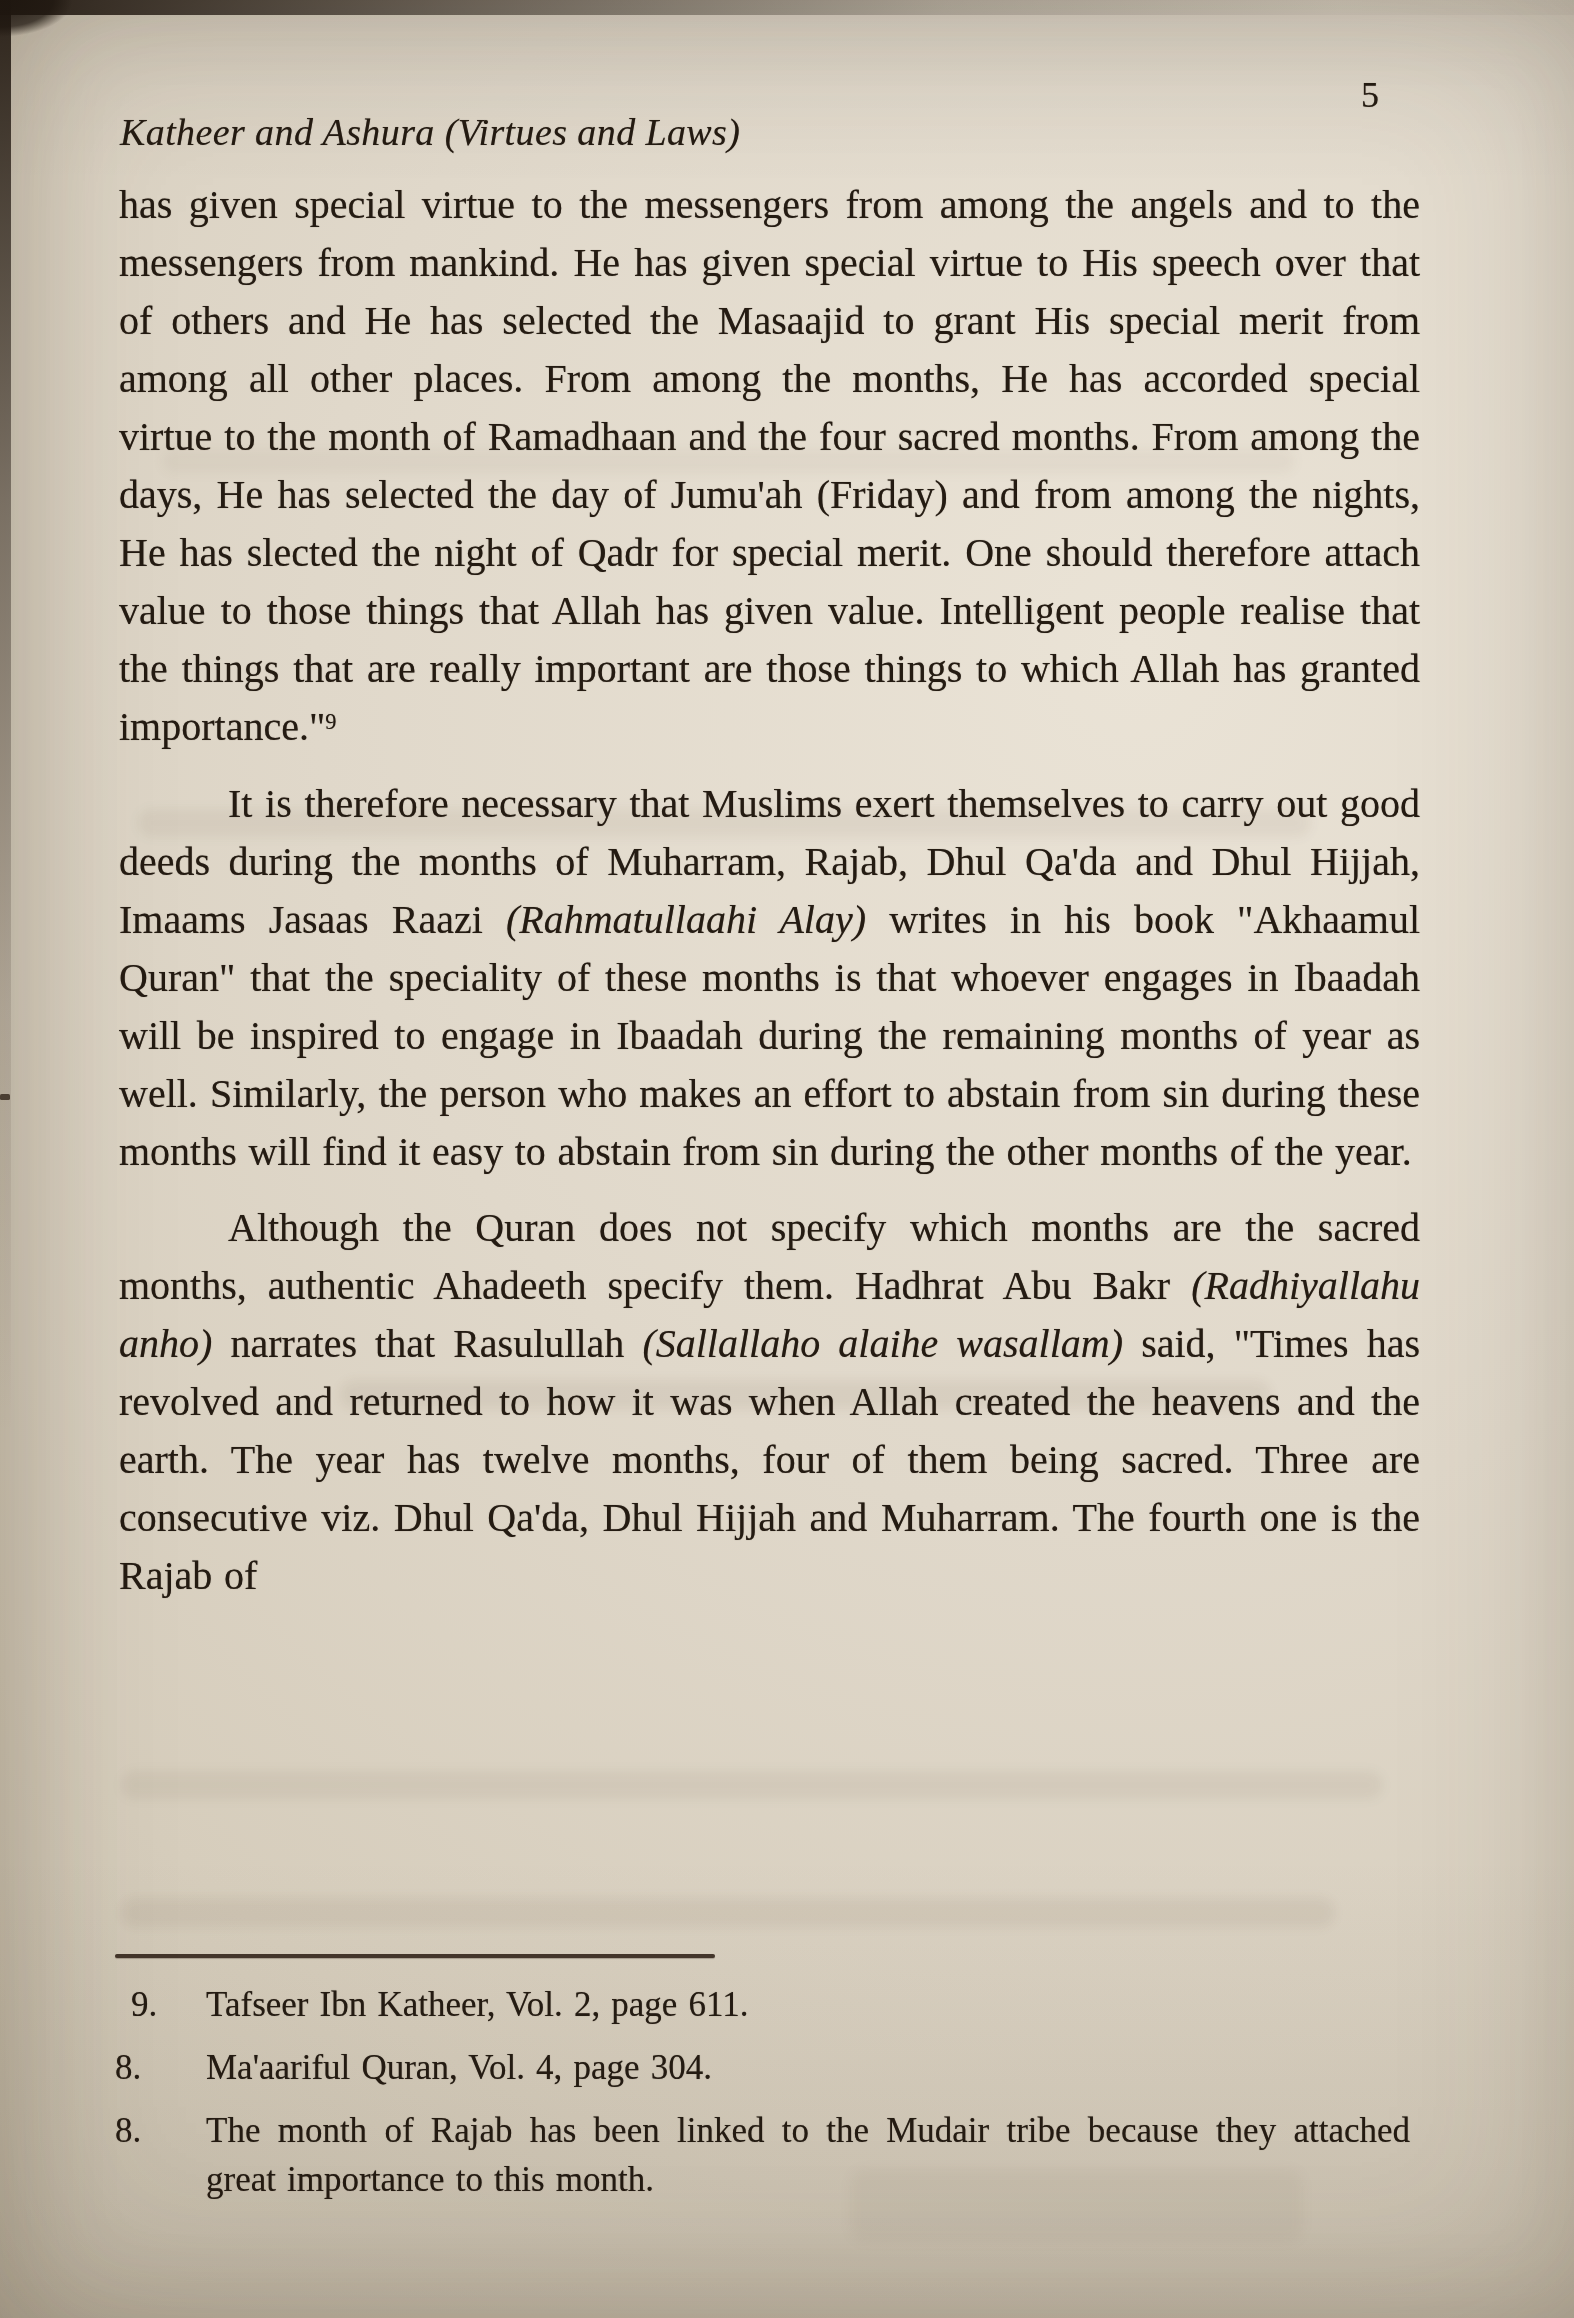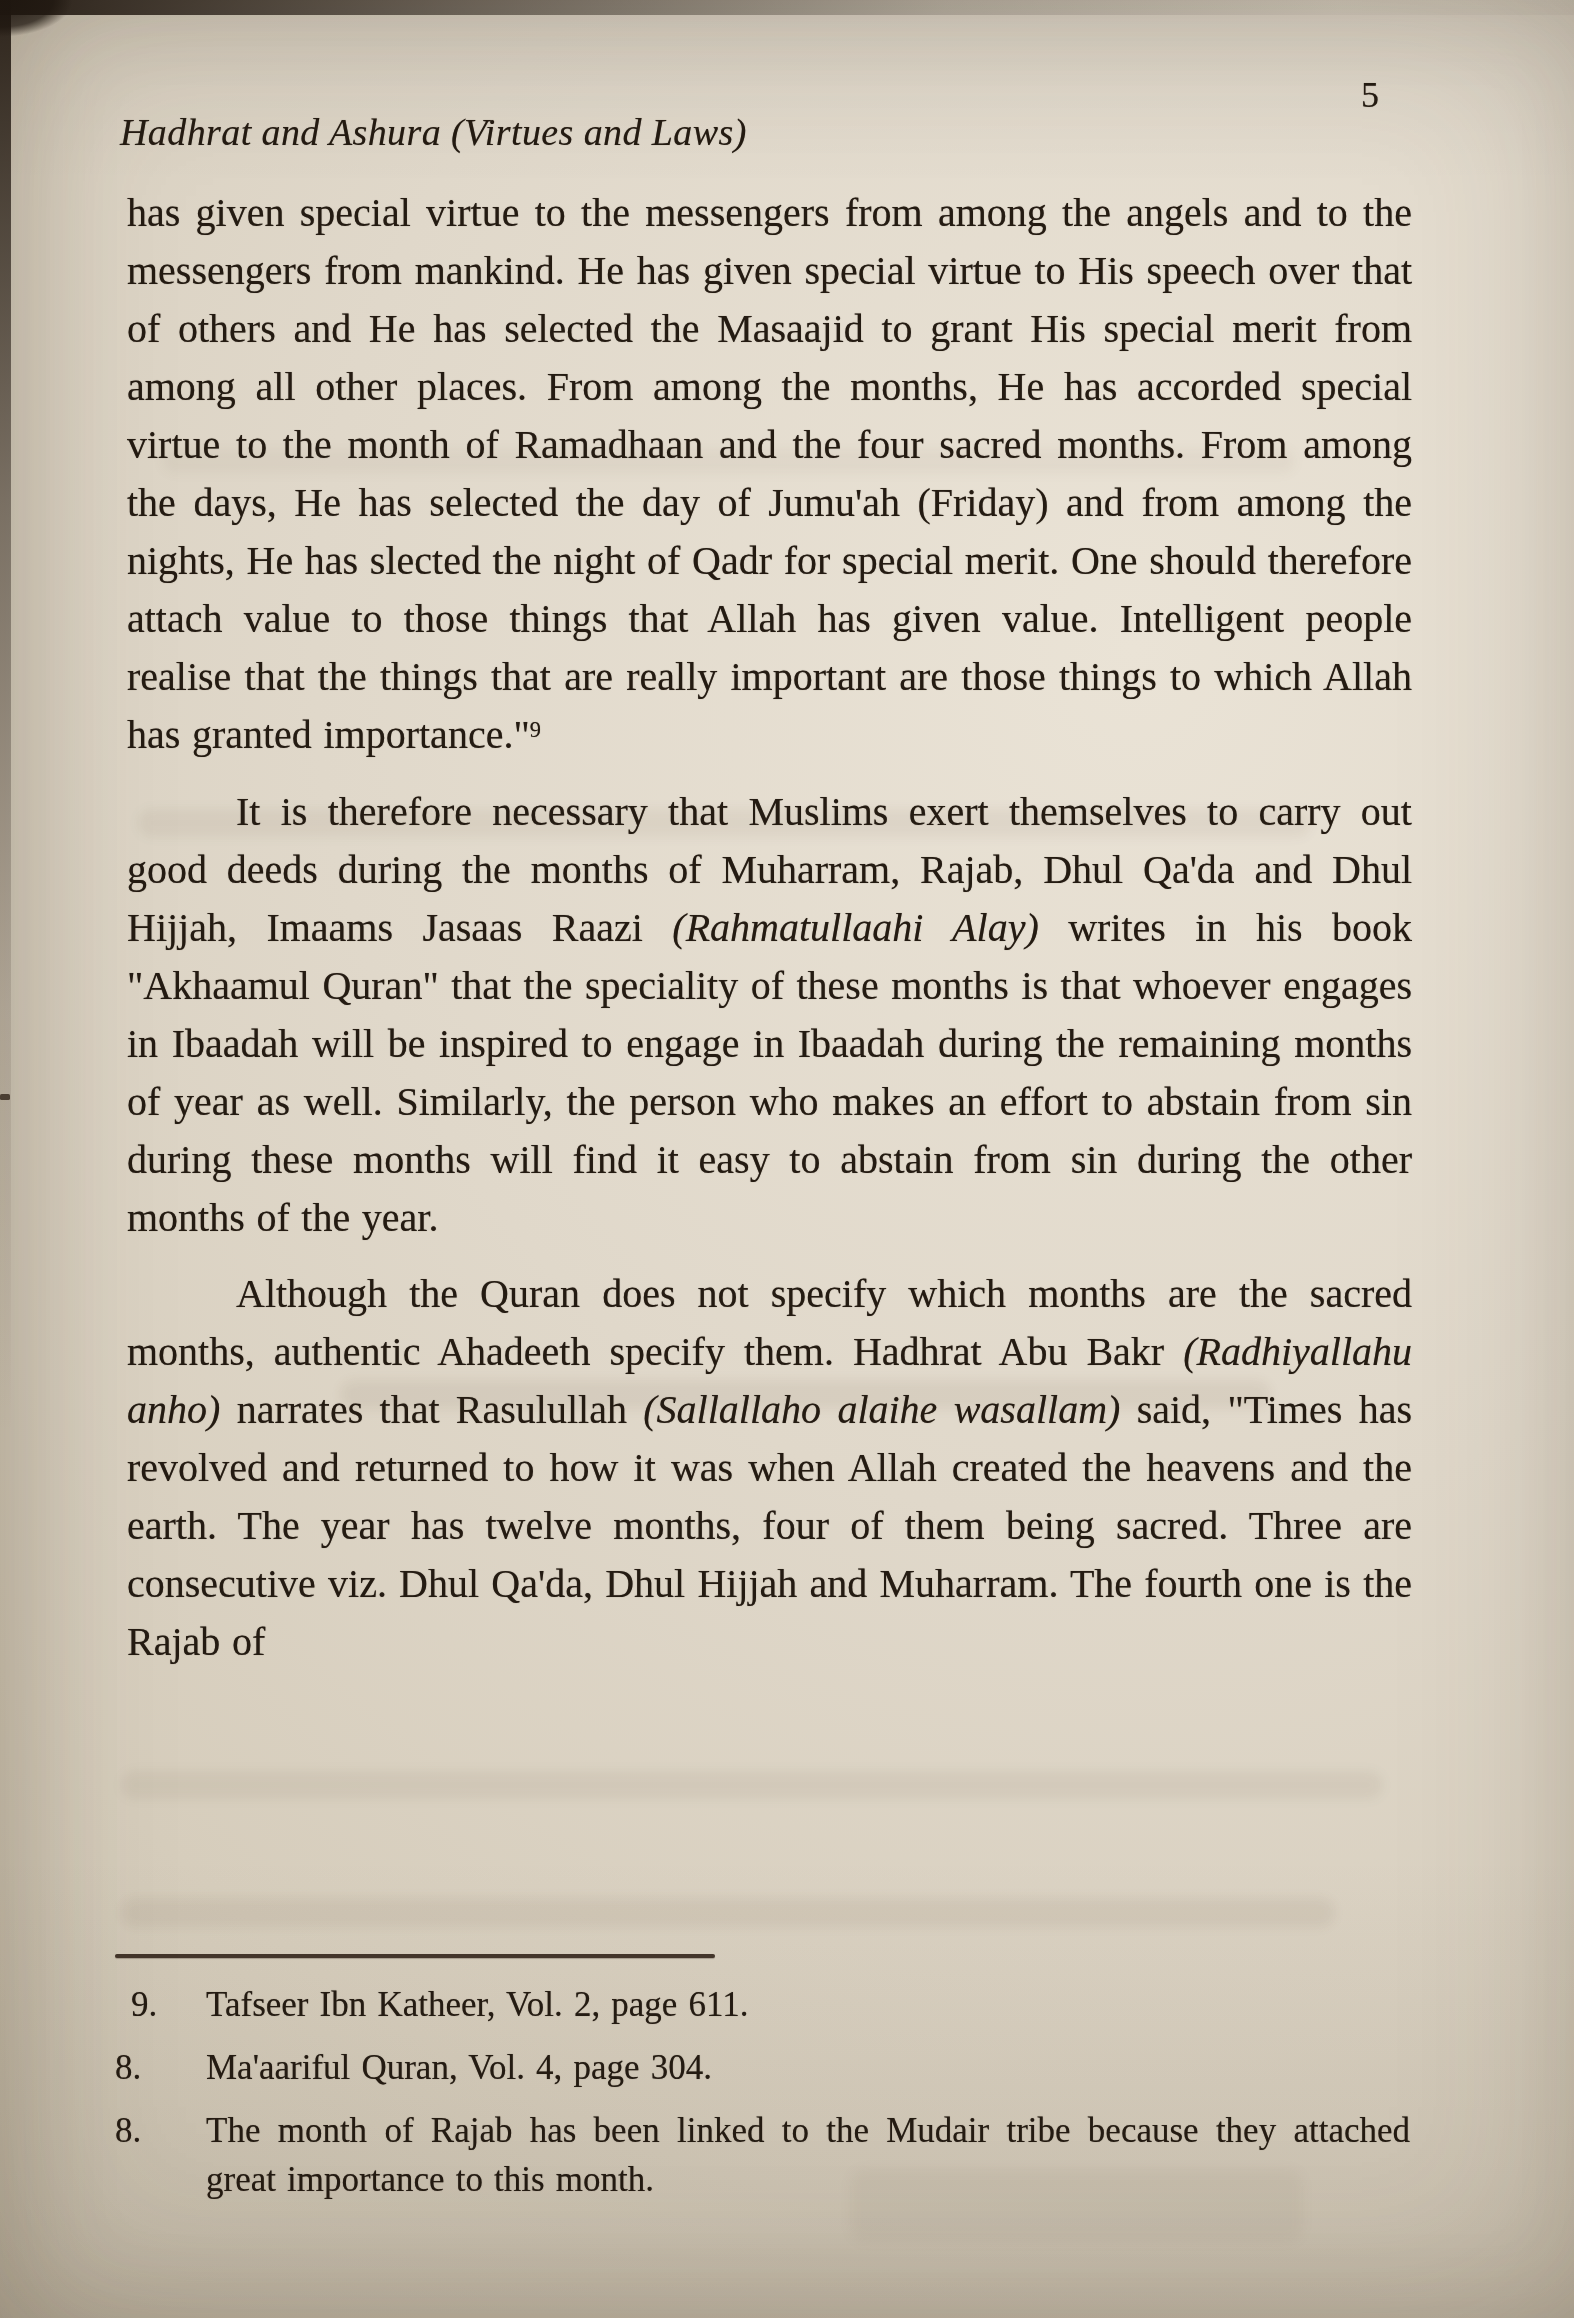--- a/index.html
+++ b/index.html
@@ -53,21 +53,21 @@
     font-size: 36px; text-shadow: 0 0 0.8px rgba(36,27,18,0.5);
   }
 
   
   .body-text {
     position: absolute; left: 115px; top: 172px; width: 1309px;
     font-size: 40px; line-height: 58px; text-align: justify;
     text-shadow: 0 0 0.8px rgba(36,27,18,0.6);
     word-spacing: 1.6px;
   }
-  .body-text p { margin: 12px; }
+  .body-text p { margin: 4px; }
   .body-text p + p { margin-top: 18.6px; }
   .body-text p.indent { text-indent: 109px; }
   .body-text sup {
     font-size: 0.56em; line-height: 0; vertical-align: 11.3px;
   }
 
   
   .footnote-rule {
     position: absolute; left: 115px; top: 1954px; width: 600px; height: 4px;
     background: #43352a; border-radius: 2.4px;
@@ -102,21 +102,21 @@
 
 <div class="photo">
 
   <div class="ghost g1"></div>
   <div class="ghost g2"></div>
   <div class="ghost g3"></div>
   <div class="ghost g4"></div>
   <div class="ghost g5"></div>
   <div class="ghost g6"></div>
 
-  <div class="running-title">Hadhrat and Ashura (Virtues and Laws)</div>
+  <div class="running-title">Katheer and Ashura (Virtues and Laws)</div>
   <div class="page-number">5</div>
 
   <div class="body-text">
     <p><span>has given special virtue to the messengers from among the angels and to the messengers from mankind. He has given special virtue to His speech over that of others and He has selected the Masaajid to grant His special merit from among all other places. From among the months, He has accorded special virtue to the month of Ramadhaan and the four sacred months. From among the days, He has selected the day of Jumu'ah (Friday) and from among the nights, He has slected the night of Qadr for special merit. One should therefore attach value to those things that Allah has given value. Intelligent people realise that the things that are really important are those things to which Allah has granted importance."</span><sup>9</sup></p>
 
     <p class="indent"><span>It is therefore necessary that Muslims exert themselves to carry out good deeds during the months of Muharram, Rajab, Dhul Qa'da and Dhul Hijjah, Imaams Jasaas Raazi </span><i>(Rahmatullaahi Alay)</i><span> writes in his book "Akhaamul Quran" that the speciality of these months is that whoever engages in Ibaadah will be inspired to engage in Ibaadah during the remaining months of year as well. Similarly, the person who makes an effort to abstain from sin during these months will find it easy to abstain from sin during the other months of the year.</span></p>
 
 
     <p class="indent"><span>Although the Quran does not specify which months are the sacred months, authentic Ahadeeth specify them. Hadhrat Abu Bakr </span><i>(Radhiyallahu anho)</i><span> narrates that Rasulullah </span><i>(Sallallaho alaihe wasallam)</i><span> said, "Times has revolved and returned to how it was when Allah created the heavens and the earth. The year has twelve months, four of them being sacred. Three are consecutive viz. Dhul Qa'da, Dhul Hijjah and Muharram. The fourth one is the Rajab of</span></p>
   </div>

